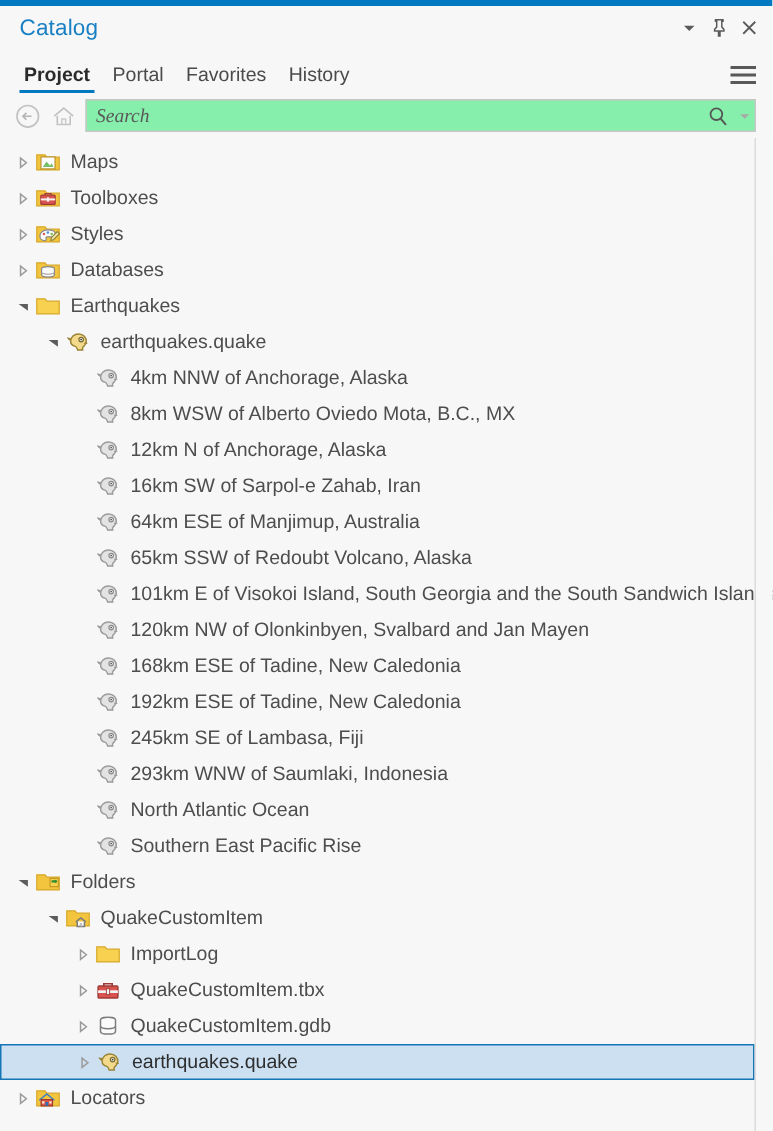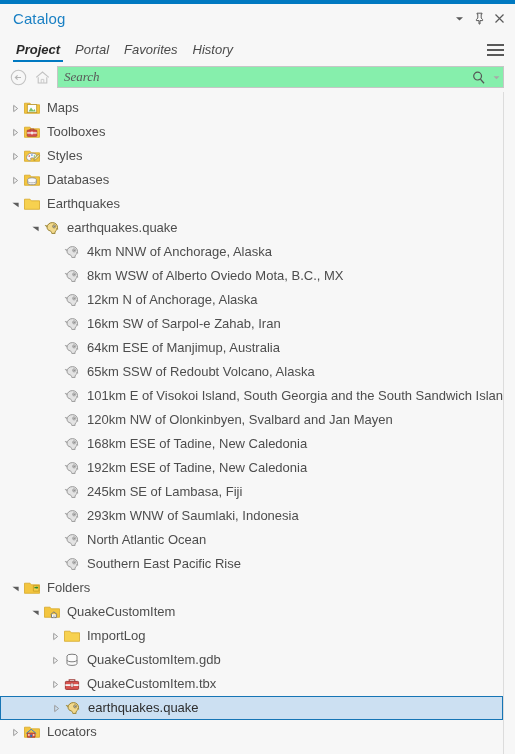--- a/index.html
+++ b/index.html
@@ -58,21 +58,20 @@
   }
   .tb-btn svg { display: block; }
   
   .tabs {
     height: 30px;
     display: flex;
     align-items: flex-end;
     padding: 0 6px 0 11px;
     background: #f7f7f7;
     position: relative;
-    font-style: italic;
   }
   .tab {
     font-size: 13px;
     color: #4a4a4a;
     padding: 0 5px 5px 5px;
     margin-right: 5px;
     position: relative;
     white-space: nowrap;
   }
   .tab.active {
@@ -635,42 +634,42 @@
           <div class="label">ImportLog</div>
         </div>
         <div class="row ind2">
           <div class="twisty">
             <svg width="9" height="9" viewBox="0 0 9 9">
               <path d="M2.7 1.4 L6.6 4.5 L2.7 7.6 Z" fill="none" stroke="#9b9b9b" stroke-width="1"></path>
             </svg>
           </div>
           <div class="ico">
             <svg width="18" height="18" viewBox="0 0 18 18">
-              <ellipse cx="9" cy="5" rx="5" ry="1.8" fill="#fbfbfb" stroke="#7d7d7d" stroke-width="1"></ellipse>
-              <path d="M4 5 V12.6 C4 13.6 6.2 14.4 9 14.4 C11.8 14.4 14 13.6 14 12.6 V5" fill="#fbfbfb" stroke="#7d7d7d" stroke-width="1"></path>
-              <path d="M4 9 C4 10 6.2 10.8 9 10.8 C11.8 10.8 14 10 14 9" fill="none" stroke="#7d7d7d" stroke-width="1"></path>
-            </svg>
-          </div>
-          <div class="label">QuakeCustomItem.gdb</div>
-        </div>
-        <div class="row ind2">
-          <div class="twisty">
-            <svg width="9" height="9" viewBox="0 0 9 9">
-              <path d="M2.7 1.4 L6.6 4.5 L2.7 7.6 Z" fill="none" stroke="#9b9b9b" stroke-width="1"></path>
-            </svg>
-          </div>
-          <div class="ico">
-            <svg width="18" height="18" viewBox="0 0 18 18">
               <rect x="2.4" y="6.4" width="13.2" height="8" rx=".8" fill="#d9534f" stroke="#9e3b38" stroke-width="1"></rect>
               <path d="M6.2 6.4 V4.8 H11.8 V6.4" fill="none" stroke="#9e3b38" stroke-width="1.1"></path>
               <rect x="2.4" y="9.2" width="13.2" height="1.8" fill="#f2f2f2"></rect>
               <rect x="7.9" y="8.1" width="2.2" height="4" fill="#f2f2f2" stroke="#9e3b38" stroke-width=".6"></rect>
             </svg>
           </div>
           <div class="label">QuakeCustomItem.tbx</div>
+        </div>
+        <div class="row ind2">
+          <div class="twisty">
+            <svg width="9" height="9" viewBox="0 0 9 9">
+              <path d="M2.7 1.4 L6.6 4.5 L2.7 7.6 Z" fill="none" stroke="#9b9b9b" stroke-width="1"></path>
+            </svg>
+          </div>
+          <div class="ico">
+            <svg width="18" height="18" viewBox="0 0 18 18">
+              <ellipse cx="9" cy="5" rx="5" ry="1.8" fill="#fbfbfb" stroke="#7d7d7d" stroke-width="1"></ellipse>
+              <path d="M4 5 V12.6 C4 13.6 6.2 14.4 9 14.4 C11.8 14.4 14 13.6 14 12.6 V5" fill="#fbfbfb" stroke="#7d7d7d" stroke-width="1"></path>
+              <path d="M4 9 C4 10 6.2 10.8 9 10.8 C11.8 10.8 14 10 14 9" fill="none" stroke="#7d7d7d" stroke-width="1"></path>
+            </svg>
+          </div>
+          <div class="label">QuakeCustomItem.gdb</div>
         </div>
         <div class="row ind2 selected">
           <div class="twisty">
             <svg width="9" height="9" viewBox="0 0 9 9">
               <path d="M2.7 1.4 L6.6 4.5 L2.7 7.6 Z" fill="none" stroke="#9b9b9b" stroke-width="1"></path>
             </svg>
           </div>
           <div class="ico">
             <svg width="18" height="18" viewBox="0 0 18 18">
               <path d="M4.1 8.6 C4.1 5.6 6.4 3.6 9.4 3.6 C12.6 3.6 14.7 5.9 14.5 8.8 C14.4 10.6 13.3 11.4 12.5 12.2 C11.9 12.8 11.9 13.7 12.1 14.4 H8.8 C8.4 13.2 8.2 12.2 7.2 11.9 C5.5 11.4 4.1 10.5 4.1 8.6 Z" fill="#f2d98c" stroke="#9a8436" stroke-width="1"></path>

